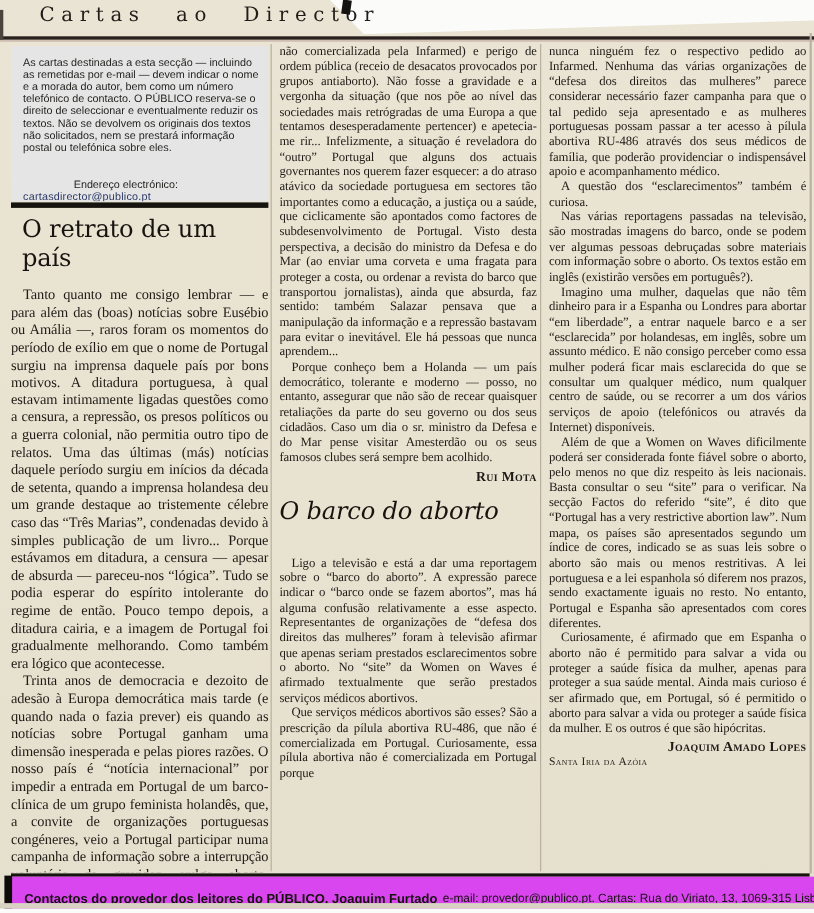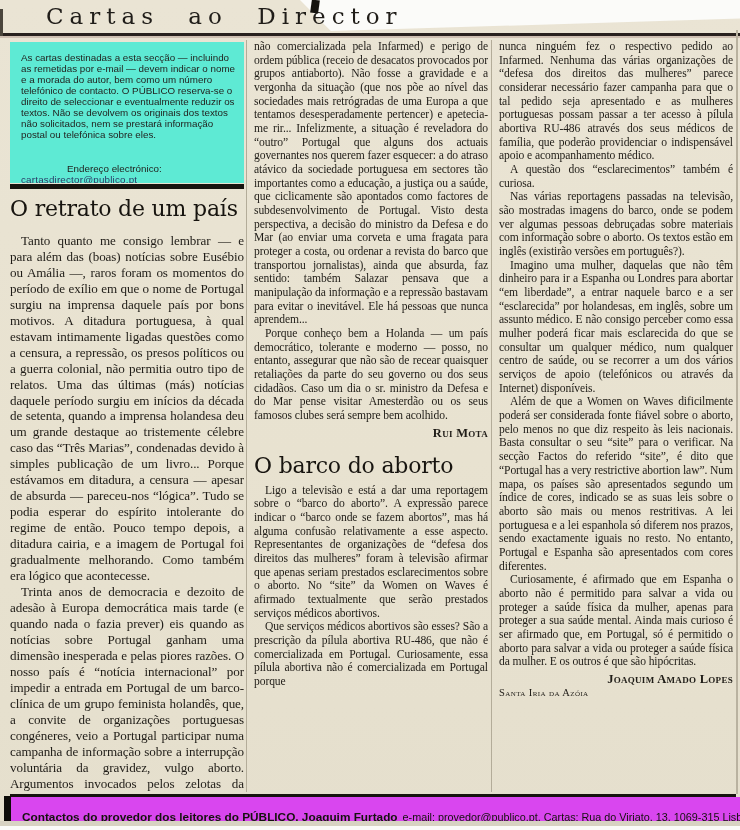--- a/index.html
+++ b/index.html
@@ -13,32 +13,32 @@
   .paper {
     position:absolute; inset:0;
     background:linear-gradient(180deg,#eae4d4 0%,#e8e2d0 55%,#e5dfcd 100%);
   }
   .white-wedge {
     position:absolute; left:300px; top:0; width:440px; height:31px;
     background:#fbfbf9;
     clip-path:polygon(0 0,100% 0,100% 60%,7% 100%);
   }
   .masthead-title {
-    position:absolute; left:46px; top:3px;
+    position:absolute; left:36px; top:3px;
     font-family:"DejaVu Serif", serif;
-    font-size:23px; letter-spacing:6px; word-spacing:16px;
+    font-size:18px; letter-spacing:6px; word-spacing:16px;
     color:#201d19; white-space:nowrap;
   }
   .masthead-rule {
     position:absolute; left:0; top:33px; width:740px; height:3px;
     background:#28211e; box-shadow:0 2px 0 rgba(110,60,60,.22);
   }
   .intro-box {
     position:absolute; left:10px; top:42px; width:234px; height:141px;
-    background:#5eead4; padding:11px 9px 8px 11px;
+    background:#e5e5e5; padding:11px 9px 8px 11px;
     font-family:"Liberation Sans", sans-serif;
     font-size:9.8px; line-height:1.12; color:#201f1c; overflow:hidden;
   }
   .intro-email-label { margin-top:23px;padding-left:46px; }
   .intro-email { font-weight:400; color:#2c3a66; letter-spacing:.2px; }
   .intro-bar {
     position:absolute; left:10px; top:184px; width:234px; height:5px;
     background:#17140f;
   }
   .col {
@@ -46,23 +46,23 @@
     color:#1f1c17; letter-spacing:-0.1px;
   }
   .col p { margin:0; }
   .col p.indent { text-indent:11px; }
   .col-left  { left:10px;  top:196px; width:234px; height:597px; font-size:13.1px; line-height:1.22; }
   .col-mid   { left:254px; top:40px;  width:234px; height:753px; font-size:11.6px; line-height:1.18; }
   .col-right { left:499px; top:40px;  width:234px; height:753px; font-size:11.6px; line-height:1.18; }
   .headline {
     font-family:"DejaVu Serif", serif; font-weight:400;
     font-size:22px; letter-spacing:-0.2px; color:#17140f;
-    text-align:left; margin:0 0 10px;
+    text-align:left; margin:0 10px 10px;
   }
-  .headline.mid { margin:12px 0 5px; }
+  .headline.mid { margin:12px 0 26px;font-style:italic; }
   .sig-name  {
     font-family:"Liberation Serif", serif; font-weight:700;
     font-variant:small-caps; font-size:12.5px; letter-spacing:.3px;
     text-align:right; margin-top:3px;
   }
   .sig-place {
     font-variant:small-caps; font-size:10.5px; letter-spacing:.4px;
     text-align:left; margin-bottom:3px;
   }
   .divider { position:absolute; top:40px; height:752px; width:1px; background:#b3ac99; }

